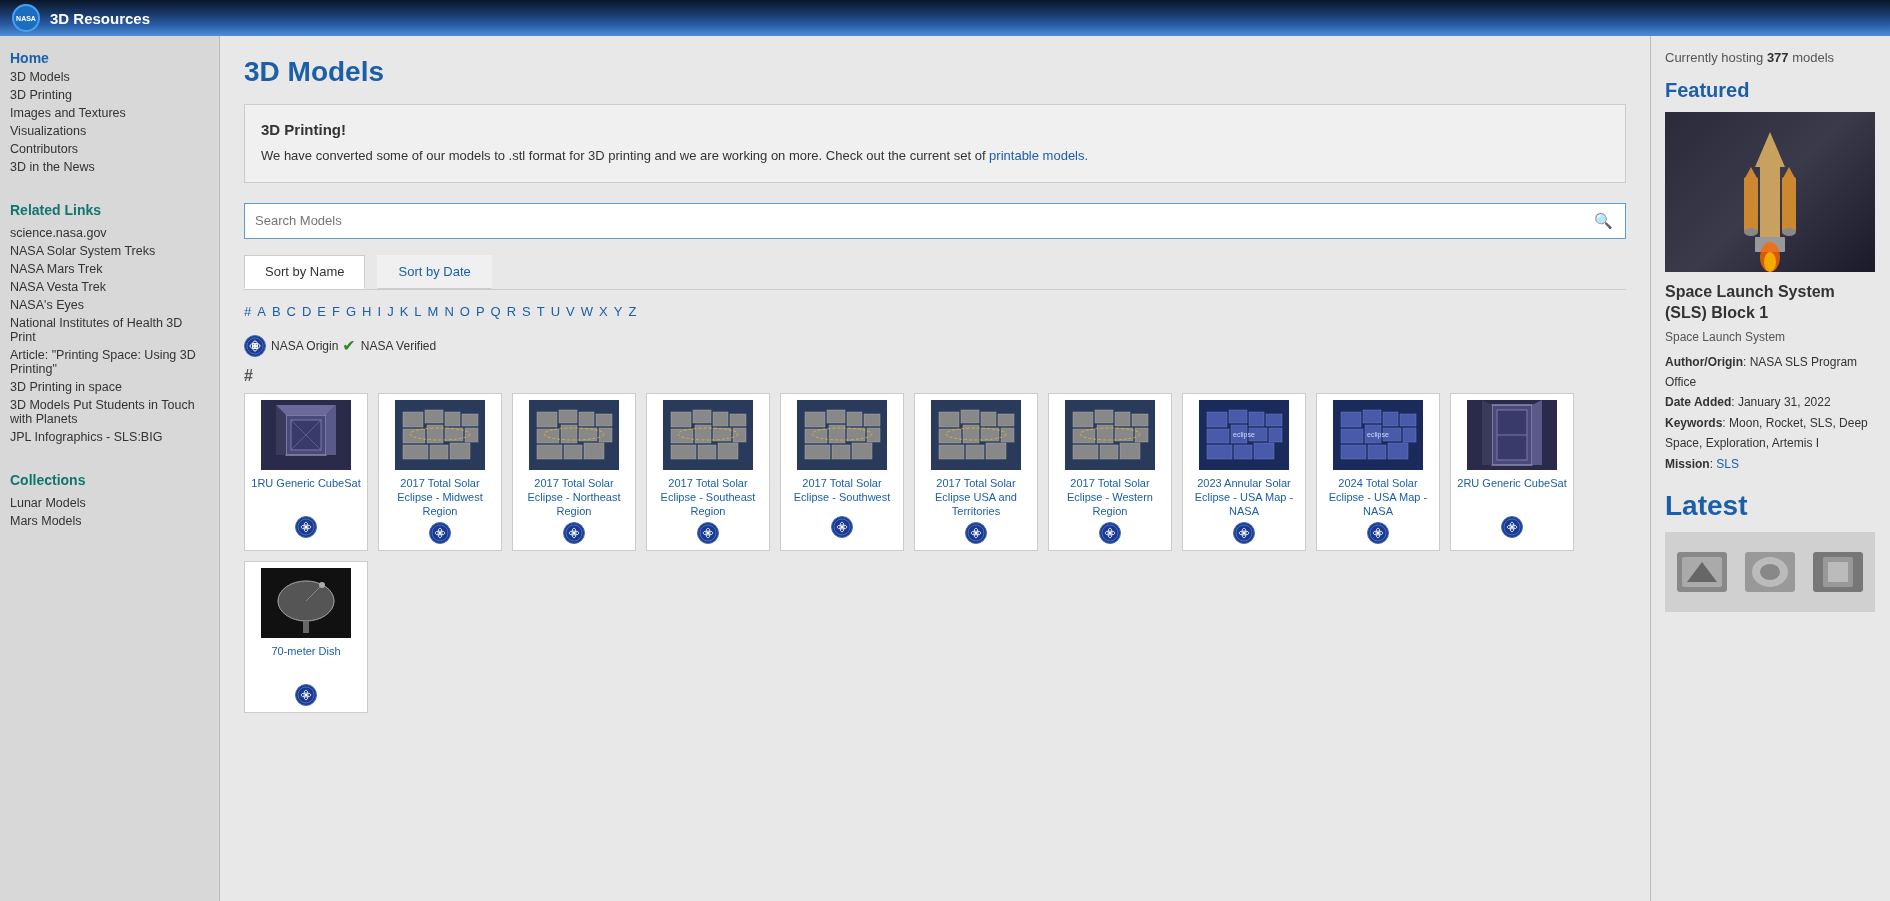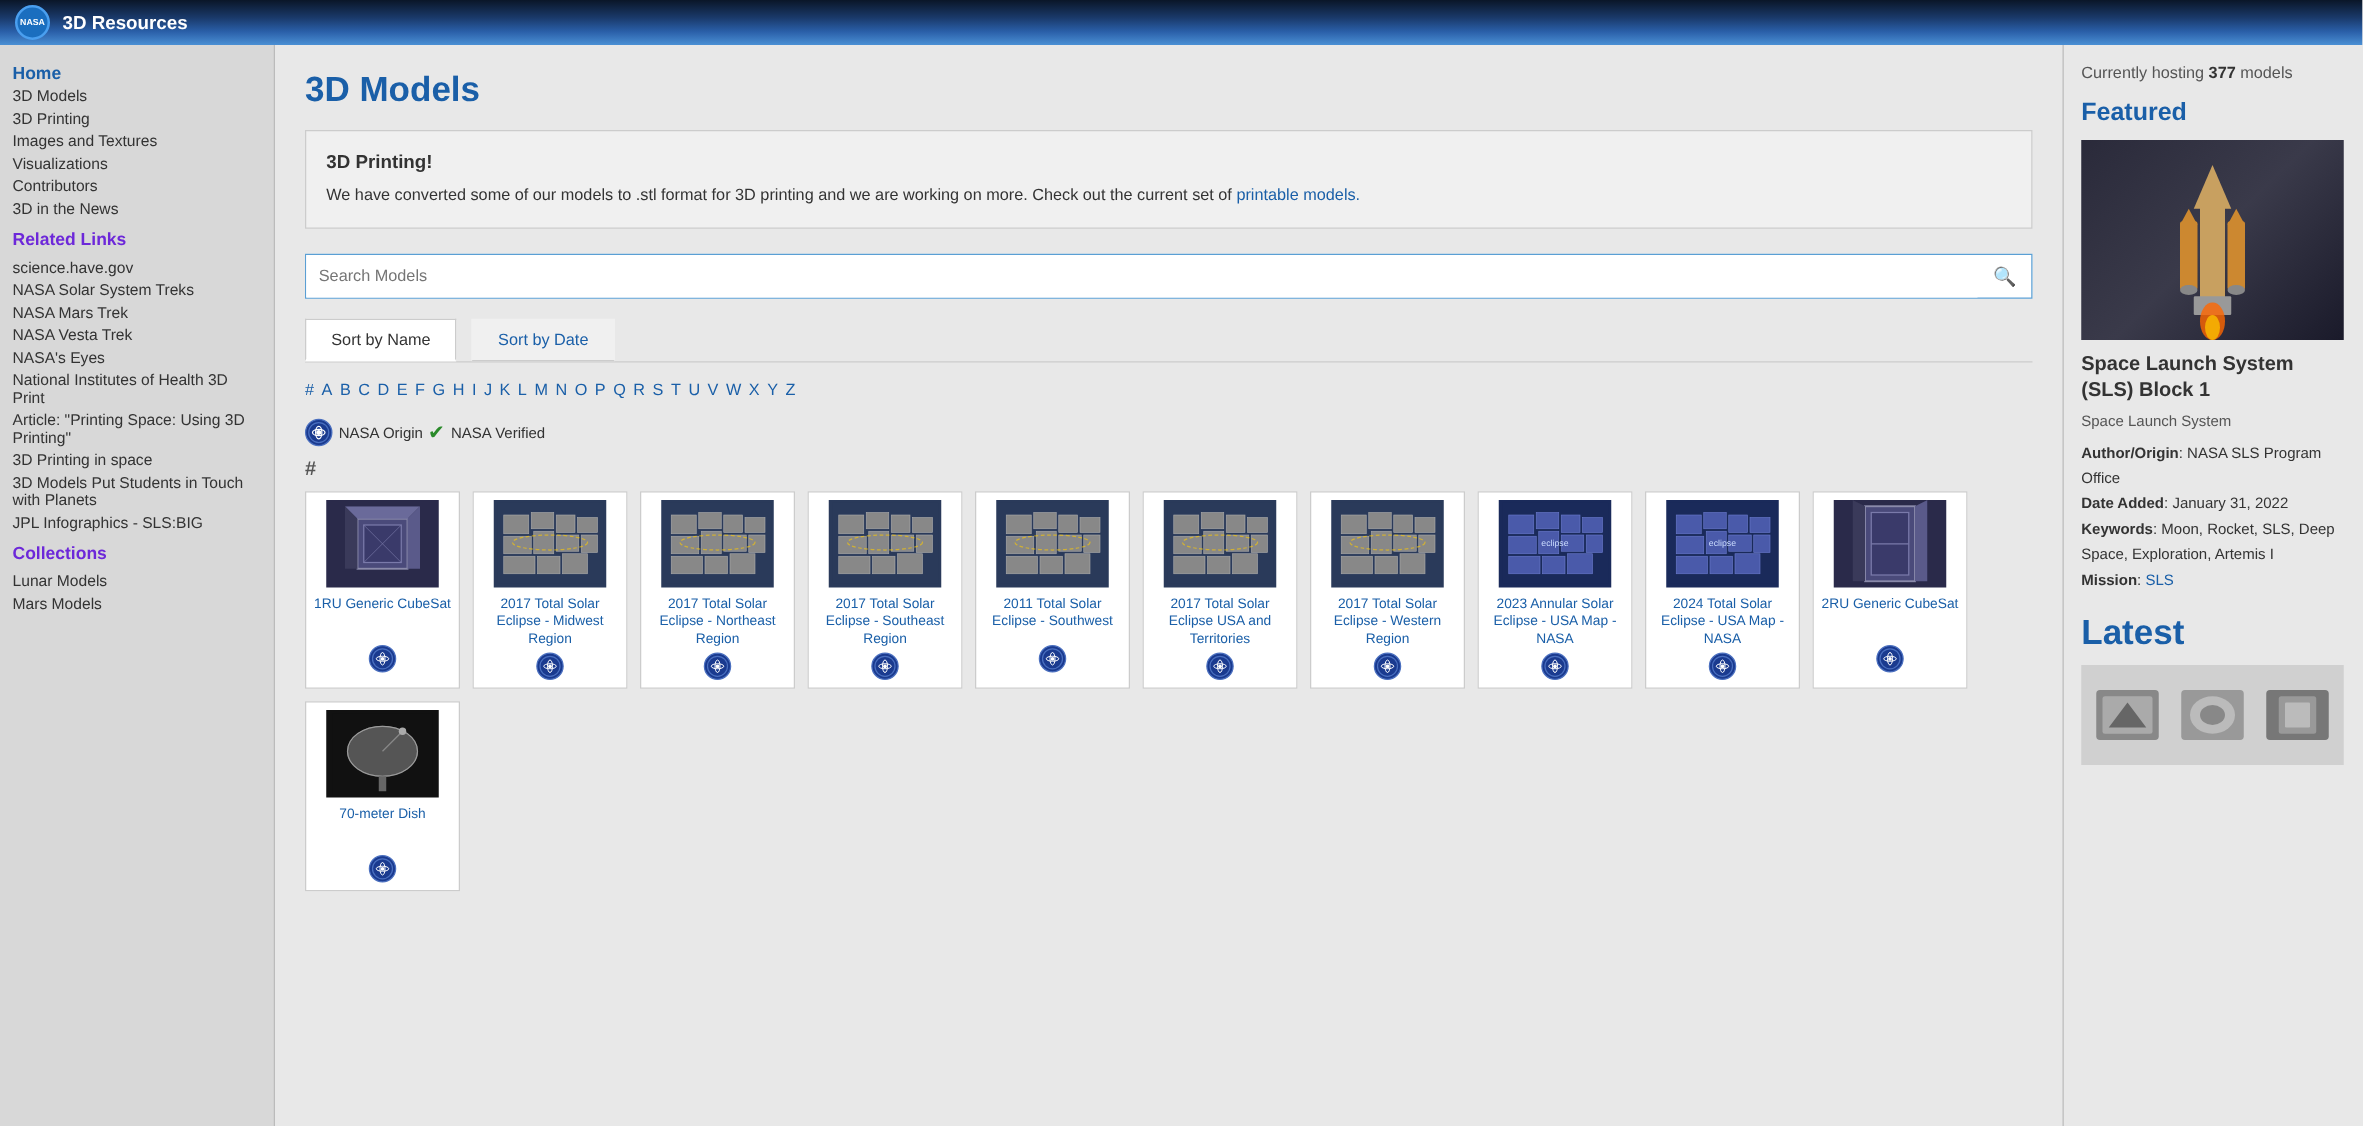--- a/index.html
+++ b/index.html
@@ -37,25 +37,25 @@
 
     
     #sidebar {
       width: 220px;
       min-width: 220px;
       background: #d8d8d8;
       padding: 12px 10px;
       border-right: 1px solid #bbb;
     }
     .sidebar-section-title {
-      color: #6d28d9;
+      color: #0f766e;
       font-size: 14px;
       font-weight: bold;
       margin-bottom: 6px;
-      margin-top: 7px;
+      margin-top: 26px;
     }
     .sidebar-link {
       display: block;
       color: #333;
       text-decoration: none;
       padding: 2px 0;
       font-size: 12.5px;
       cursor: pointer;
     }
     .sidebar-link.home {
@@ -320,21 +320,21 @@
     <a class="sidebar-link">3D Models</a>
         <a class="sidebar-link">3D Printing</a>
         <a class="sidebar-link">Images and Textures</a>
         <a class="sidebar-link">Visualizations</a>
         <a class="sidebar-link">Contributors</a>
         <a class="sidebar-link">3D in the News</a>
       </div>
     <div class="sidebar-section-title">Related Links</div>
     <div id="sidebar-related">
 
-    <a class="sidebar-link">science.have.gov</a>
+    <a class="sidebar-link">science.nasa.gov</a>
         <a class="sidebar-link">NASA Solar System Treks</a>
         <a class="sidebar-link">NASA Mars Trek</a>
         <a class="sidebar-link">NASA Vesta Trek</a>
         <a class="sidebar-link">NASA's Eyes</a>
         <a class="sidebar-link">National Institutes of Health 3D Print</a>
         <a class="sidebar-link">Article: "Printing Space: Using 3D Printing"</a>
         <a class="sidebar-link">3D Printing in space</a>
         <a class="sidebar-link">3D Models Put Students in Touch with Planets</a>
         <a class="sidebar-link">JPL Infographics - SLS:BIG</a>
       </div>
@@ -543,21 +543,21 @@
       <rect x="29" y="23" width="16" height="18" fill="#888" stroke="#aaa" stroke-width="0.5"></rect>
       <rect x="47" y="26" width="18" height="13" fill="#888" stroke="#aaa" stroke-width="0.5"></rect>
       <rect x="67" y="26" width="13" height="14" fill="#888" stroke="#aaa" stroke-width="0.5"></rect>
       <rect x="5" y="43" width="25" height="14" fill="#888" stroke="#aaa" stroke-width="0.5"></rect>
       <rect x="32" y="43" width="18" height="14" fill="#888" stroke="#aaa" stroke-width="0.5"></rect>
       <rect x="52" y="41" width="20" height="16" fill="#888" stroke="#aaa" stroke-width="0.5"></rect>
 
       <ellipse cx="42" cy="32" rx="30" ry="6" fill="none" stroke="#ffcc00" stroke-width="1" stroke-dasharray="3,2" opacity="0.6"></ellipse>
     </svg>
             </div>
-            <div class="model-label">2011 Total Solar Eclipse - Southwest</div>
+            <div class="model-label">2017 Total Solar Eclipse - Southwest</div>
             <div class="model-nasa-logo">
               <svg width="18" height="18" viewBox="0 0 18 18">
                 <circle cx="9" cy="9" r="8" fill="#1a3a8f" stroke="#4a6fbf" stroke-width="1"></circle>
                 <ellipse cx="9" cy="9" rx="5" ry="2" fill="none" stroke="#fff" stroke-width="0.8"></ellipse>
                 <ellipse cx="9" cy="9" rx="2" ry="5" fill="none" stroke="#fff" stroke-width="0.8"></ellipse>
                 <circle cx="9" cy="9" r="1.5" fill="#fff"></circle>
               </svg>
             </div>
           </div>
           <div class="model-card">

